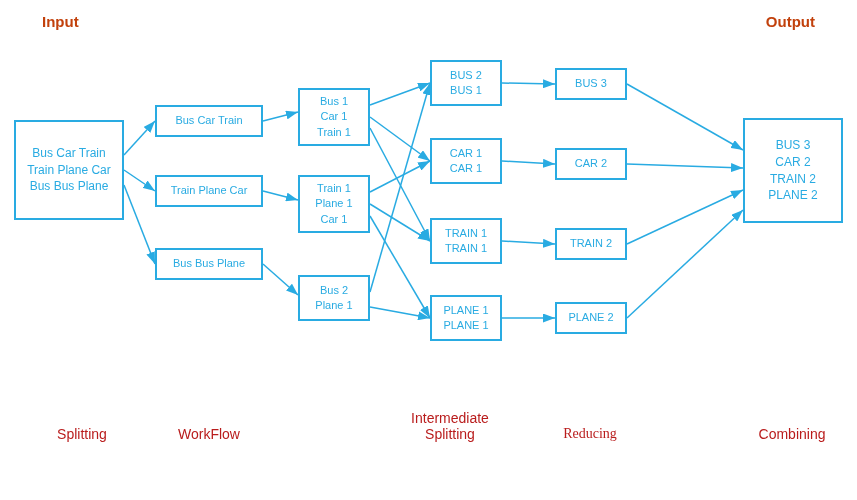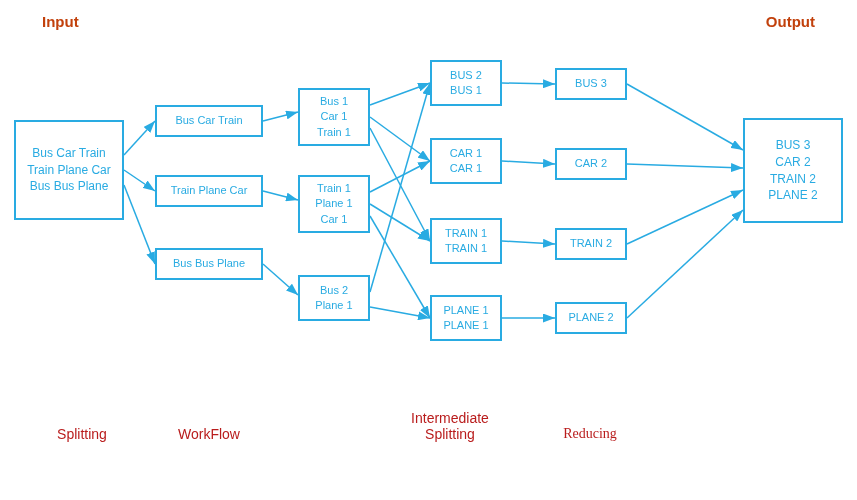--- a/index.html
+++ b/index.html
@@ -147,20 +147,21 @@
     <span style="white-space: pre-line;">BUS 3
 CAR 2
 TRAIN 2
 PLANE 2</span>
   </div>
 
   <div class="bottom-label" style="left: 42px; width: 80px;">Splitting</div>
   <div class="bottom-label" style="left: 155px; width: 108px;">WorkFlow</div>
   <div class="bottom-label" style="left: 395px; width: 110px; text-align: center;">Intermediate<br>Splitting</div>
   <div class="bottom-label" style="left: 540px; width: 100px; font-family: Liberation Serif, serif;">Reducing</div>
+  <div class="bottom-label" style="right: 10px; width: 110px;">Combining</div>
 
 
   <svg class="arrows-svg">
     <defs>
       <marker id="arrowhead" markerWidth="8" markerHeight="6" refX="8" refY="3" orient="auto">
         <polygon points="0 0, 8 3, 0 6" fill="#29abe2"></polygon>
       </marker>
     </defs>
 
     <line x1="124" y1="155" x2="155" y2="121" stroke="#29abe2" stroke-width="1.5" marker-end="url(#arrowhead)"></line>

